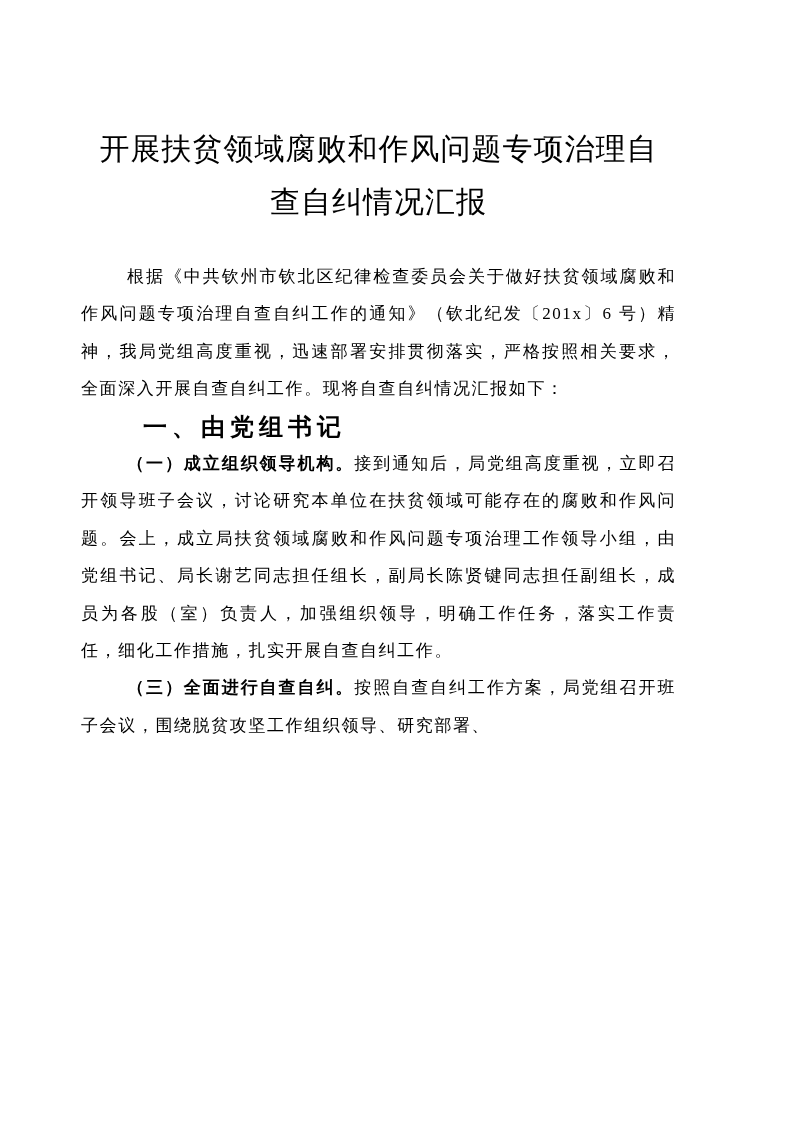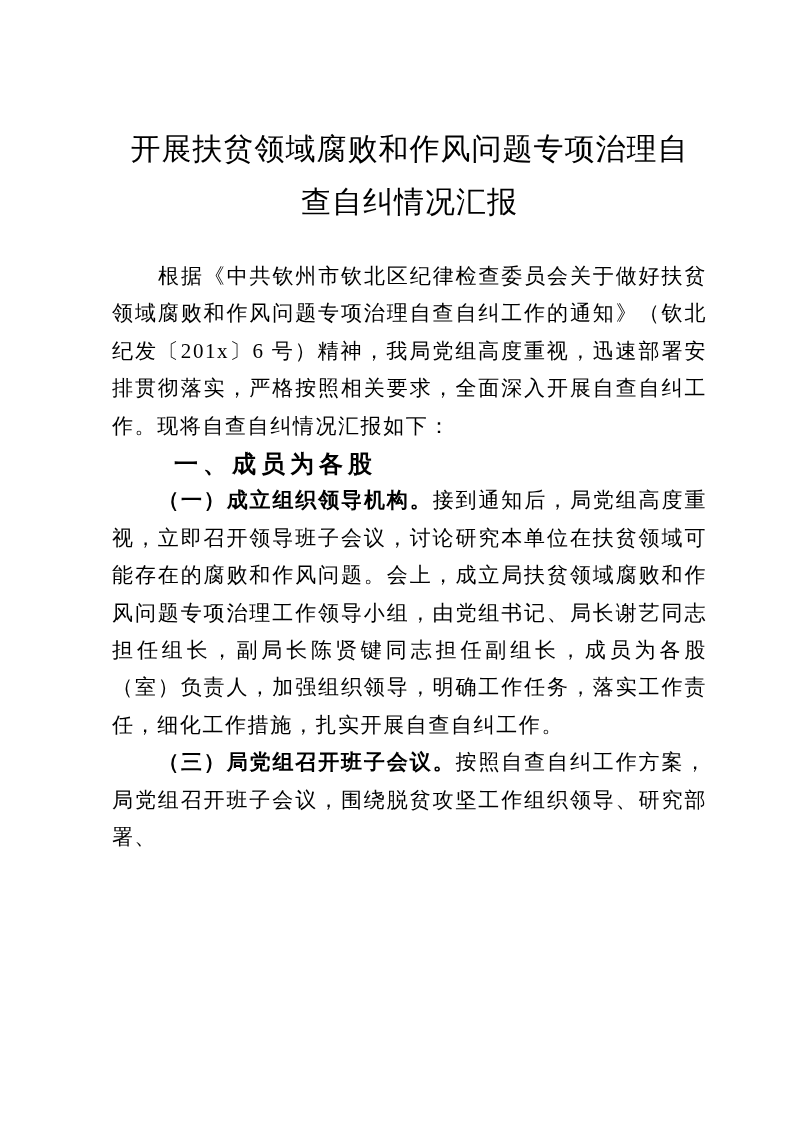--- a/index.html
+++ b/index.html
@@ -11,40 +11,40 @@
     position: relative;
     width: 793px;
     height: 1122px;
     background: #ffffff;
     overflow: hidden;
     font-family: "Liberation Serif", "DejaVu Serif", serif;
     color: #000000;
   }
   .content {
     position: absolute;
-    left: 112px;
+    left: 81px;
     top: 122px;
     width: 595px;
   }
   .doc-title {
     margin: 0 auto;
     width: 570px;
     font-size: 30px;
     line-height: 53px;
     font-weight: 400;
     letter-spacing: 1px;
     text-align: center;
     font-family: "Liberation Serif", "DejaVu Serif", serif;
   }
   .doc-body {
     margin-top: 30px;
   }
   .doc-body p {
     margin: 0;
-    font-size: 21px;
+    font-size: 17px;
     line-height: 37.4px;
     letter-spacing: 1.6px;
     text-align: justify;
     text-justify: inter-character;
     text-indent: 46px;
     font-family: "Liberation Serif", "DejaVu Serif", serif;
   }
   .section-heading {
     margin: 0;
     font-size: 24px;
@@ -66,26 +66,26 @@
   <div class="content">
 
     <h1 class="doc-title">开展扶贫领域腐败和作风问题专项治理自查自纠情况汇报</h1>
 
     <div class="doc-body">
 
       <p>
         <span>根据《中共钦州市钦北区纪律检查委员会关于做好扶贫领域腐败和作风问题专项治理自查自纠工作的通知》（钦北纪发〔201x〕6 号）精神，我局党组高度重视，迅速部署安排贯彻落实，严格按照相关要求，全面深入开展自查自纠工作。现将自查自纠情况汇报如下：</span>
       </p>
 
-      <h2 class="section-heading">一、成员为各股</h2>
+      <h2 class="section-heading">一、由党组书记</h2>
 
       <p>
         <span class="lead">（一）成立组织领导机构。</span><span>接到通知后，局党组高度重视，立即召开领导班子会议，讨论研究本单位在扶贫领域可能存在的腐败和作风问题。会上，成立局扶贫领域腐败和作风问题专项治理工作领导小组，由党组书记、局长谢艺同志担任组长，副局长陈贤键同志担任副组长，成员为各股（室）负责人，加强组织领导，明确工作任务，落实工作责任，细化工作措施，扎实开展自查自纠工作。</span>
       </p>
 
 
       <p>
-        <span class="lead">（三）局党组召开班子会议。</span><span>按照自查自纠工作方案，局党组召开班子会议，围绕脱贫攻坚工作组织领导、研究部署、</span>
+        <span class="lead">（三）全面进行自查自纠。</span><span>按照自查自纠工作方案，局党组召开班子会议，围绕脱贫攻坚工作组织领导、研究部署、</span>
       </p>
 
     </div>
   </div>
 </div>
 
 </body></html>

